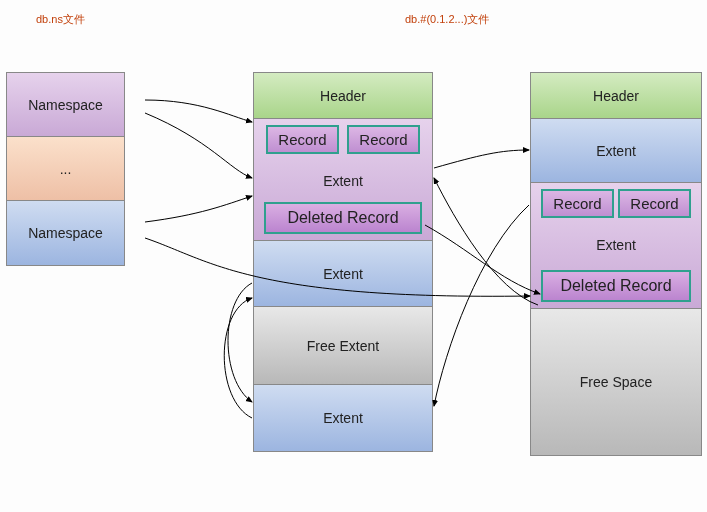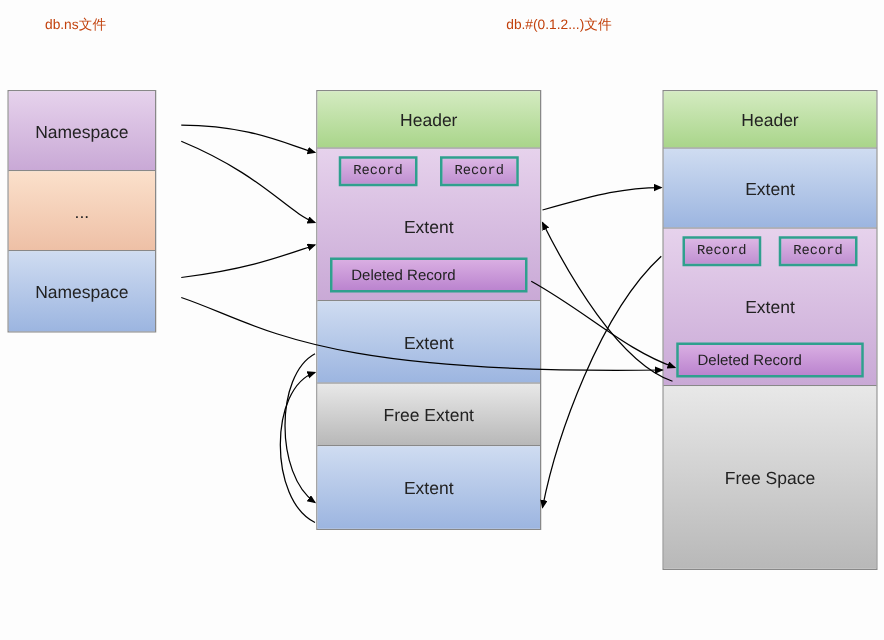--- a/index.html
+++ b/index.html
@@ -42,32 +42,32 @@
     position: absolute;
     top: 6px;
     left: 0; right: 0;
     display: flex;
     justify-content: space-around;
     padding: 0 8px;
   }
   .rec {
     background: linear-gradient(to bottom, #dcb6e4, #bf8fd1);
     border: 2px solid #2fa08e;
-    font-size: 11px;
+    font-size: 15px;
     padding: 4px 10px;
     color: #222;
-    font-family: Liberation Mono, monospace;
   }
   .del-rec {
     position: absolute;
     bottom: 6px;
     left: 10px; right: 10px;
     background: linear-gradient(to bottom, #d9aee2, #bb84cf);
     border: 2px solid #2fa08e;
-    font-size: 12px;
+    font-size: 16px;
+    text-align: center;
     padding: 5px 15px;
     color: #222;
   }
   .ext-label {
     position: absolute;
     width: 100%;
     text-align: center;
     font-size: 14px;
   }
   svg.arrows {
@@ -93,21 +93,21 @@
   <div class="block g-green" style="height:46px;">Header</div>
   <div class="block g-purple" style="height:122px;">
     <div class="records-row">
       <div class="rec">Record</div>
       <div class="rec">Record</div>
     </div>
     <div class="ext-label" style="top:54px;">Extent</div>
     <div class="del-rec">Deleted Record</div>
   </div>
   <div class="block g-blue" style="height:66px;">Extent</div>
-  <div class="block g-gray" style="height:50px;">Free Extent</div>
+  <div class="block g-gray" style="height:78px;">Free Extent</div>
   <div class="block g-blue" style="height:66px;">Extent</div>
 </div>
 
 <div class="col" style="left:530px; top:72px; width:172px;">
   <div class="block g-green" style="height:46px;">Header</div>
   <div class="block g-blue" style="height:64px;">Extent</div>
   <div class="block g-purple" style="height:126px;">
     <div class="records-row">
       <div class="rec">Record</div>
       <div class="rec">Record</div>

